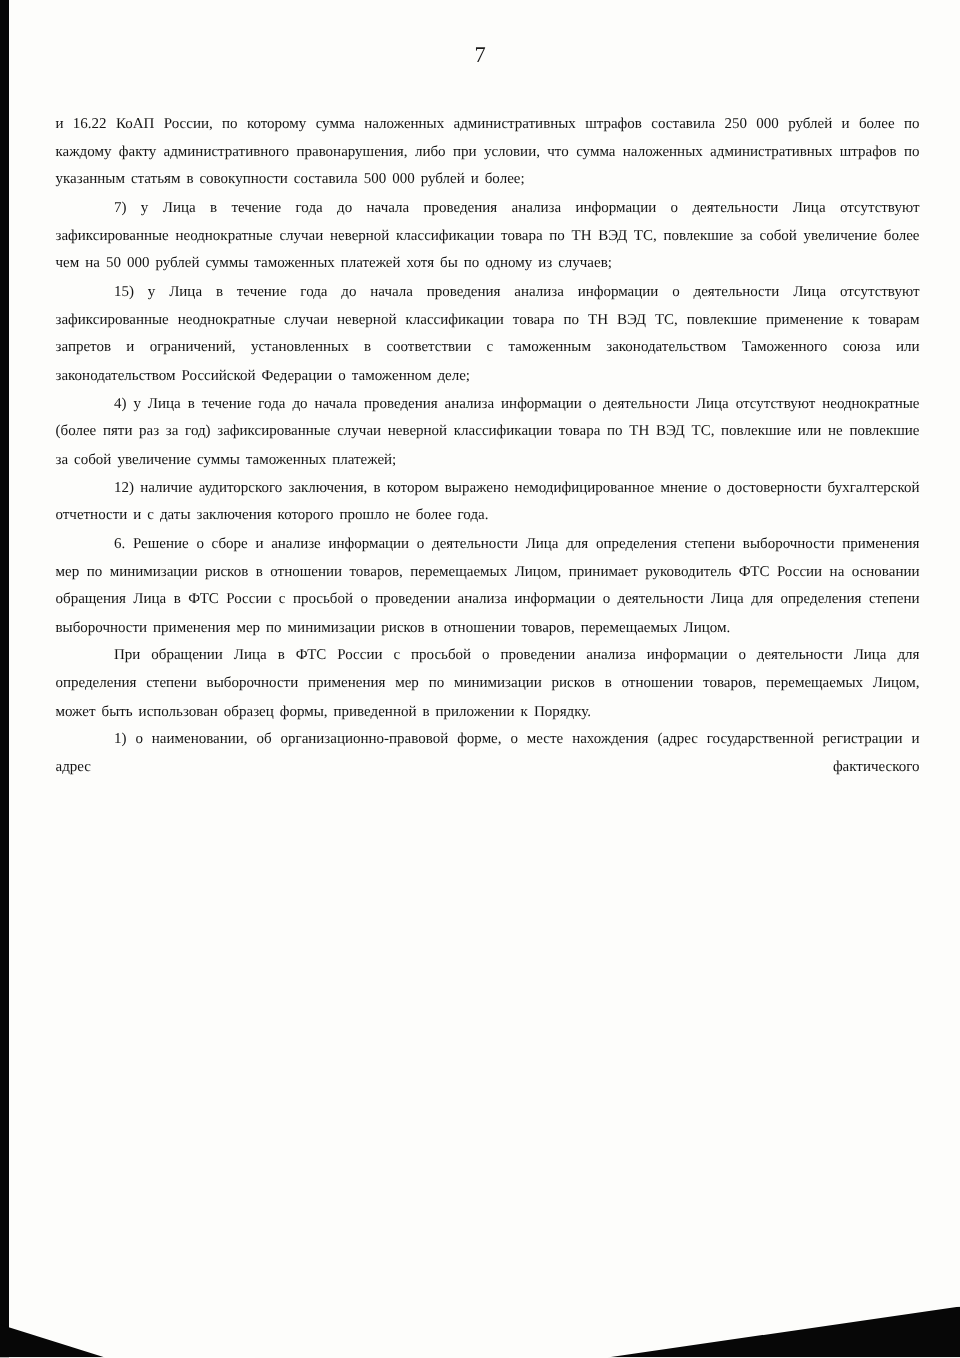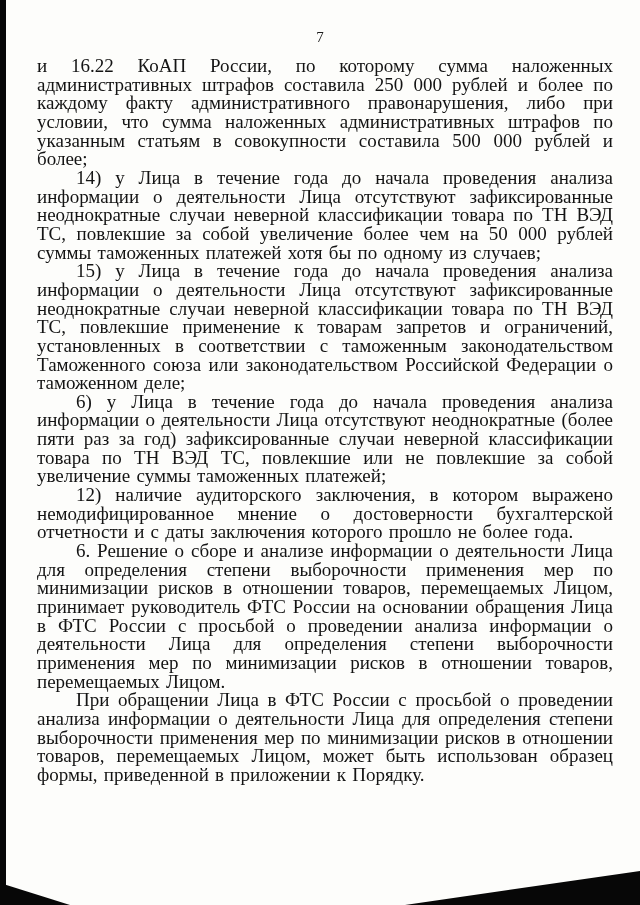--- a/index.html
+++ b/index.html
@@ -23,25 +23,25 @@
     position: absolute;
     top: 29px;
     left: 0;
     right: 0;
     text-align: center;
     font-size: 15px;
     color: #1b1b1b;
   }
   .content {
     position: absolute;
-    top: 57px;
+    top: 74px;
     left: 37px;
     width: 576px;
     color: #141414;
-    font-size: 19px;
+    font-size: 10px;
     line-height: 18.65px;
     text-align: justify;
     word-spacing: 1.5px;
   }
   .para {
     margin: 0;
     text-indent: 39px;
   }
   .para.no-indent {
     text-indent: 0;
@@ -79,25 +79,26 @@
 </style>
 </head>
 <body>
 
 <div class="page">
 
   <div class="page-number">7</div>
 
   <div class="content">
     <p class="para no-indent">и 16.22 КоАП России, по которому сумма наложенных административных штрафов составила 250 000 рублей и более по каждому факту административного правонарушения, либо при условии, что сумма наложенных административных штрафов по указанным статьям в совокупности составила 500 000 рублей и более;</p>
-    <p class="para">14) у Лица в течение года до начала проведения анализа информации о деятельности Лица отсутствуют зафиксированные неоднократные случаи неверной классификации товара по ТН ВЭД ТС, повлекшие за собой увеличение более чем на 50 000 рублей суммы таможенных платежей хотя бы по одному из случаев;</p>
+    <p class="para">7) у Лица в течение года до начала проведения анализа информации о деятельности Лица отсутствуют зафиксированные неоднократные случаи неверной классификации товара по ТН ВЭД ТС, повлекшие за собой увеличение более чем на 50 000 рублей суммы таможенных платежей хотя бы по одному из случаев;</p>
     <p class="para">15) у Лица в течение года до начала проведения анализа информации о деятельности Лица отсутствуют зафиксированные неоднократные случаи неверной классификации товара по ТН ВЭД ТС, повлекшие применение к товарам запретов и ограничений, установленных в соответствии с таможенным законодательством Таможенного союза или законодательством Российской Федерации о таможенном деле;</p>
-    <p class="para">6) у Лица в течение года до начала проведения анализа информации о деятельности Лица отсутствуют неоднократные (более пяти раз за год) зафиксированные случаи неверной классификации товара по ТН ВЭД ТС, повлекшие или не повлекшие за собой увеличение суммы таможенных платежей;</p>
+    <p class="para">4) у Лица в течение года до начала проведения анализа информации о деятельности Лица отсутствуют неоднократные (более пяти раз за год) зафиксированные случаи неверной классификации товара по ТН ВЭД ТС, повлекшие или не повлекшие за собой увеличение суммы таможенных платежей;</p>
     <p class="para">12) наличие аудиторского заключения, в котором выражено немодифицированное мнение о достоверности бухгалтерской отчетности и с даты заключения которого прошло не более года.</p>
     <p class="para">6. Решение о сборе и анализе информации о деятельности Лица для определения степени выборочности применения мер по минимизации рисков в отношении товаров, перемещаемых Лицом, принимает руководитель ФТС России на основании обращения Лица в ФТС России с просьбой о проведении анализа информации о деятельности Лица для определения степени выборочности применения мер по минимизации рисков в отношении товаров, перемещаемых Лицом.</p>
     <p class="para">При обращении Лица в ФТС России с просьбой о проведении анализа информации о деятельности Лица для определения степени выборочности применения мер по минимизации рисков в отношении товаров, перемещаемых Лицом, может быть использован образец формы, приведенной в приложении к Порядку.</p>
+    <p class="para justify-last">1) о наименовании, об организационно-правовой форме, о месте нахождения (адрес государственной регистрации и адрес фактического</p>
   </div>
 
   <div class="scan-left"></div>
   <div class="scan-bottom-right"></div>
   <div class="scan-bottom-left"></div>
 
 </div>
 
 </body></html>

